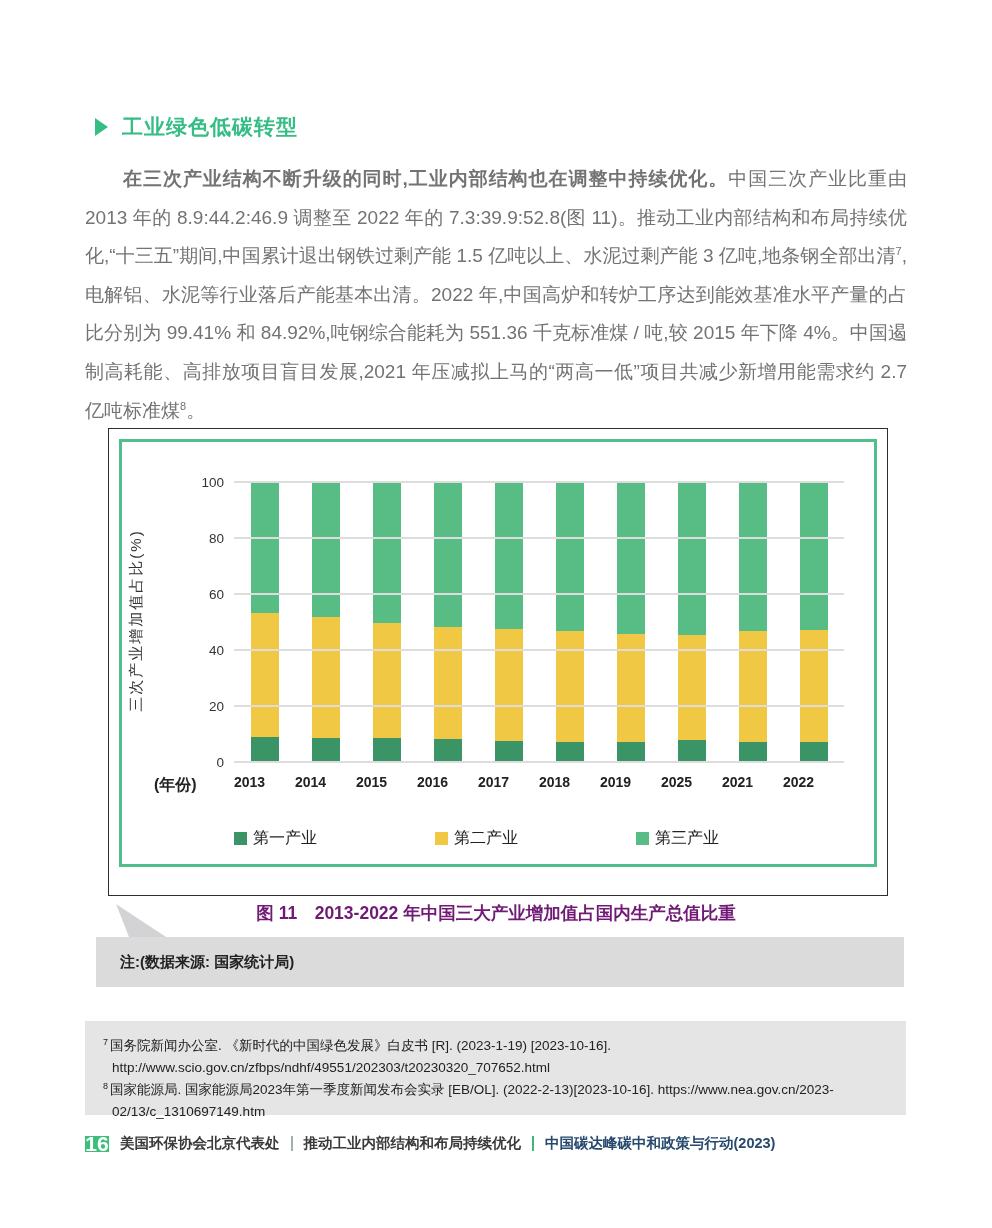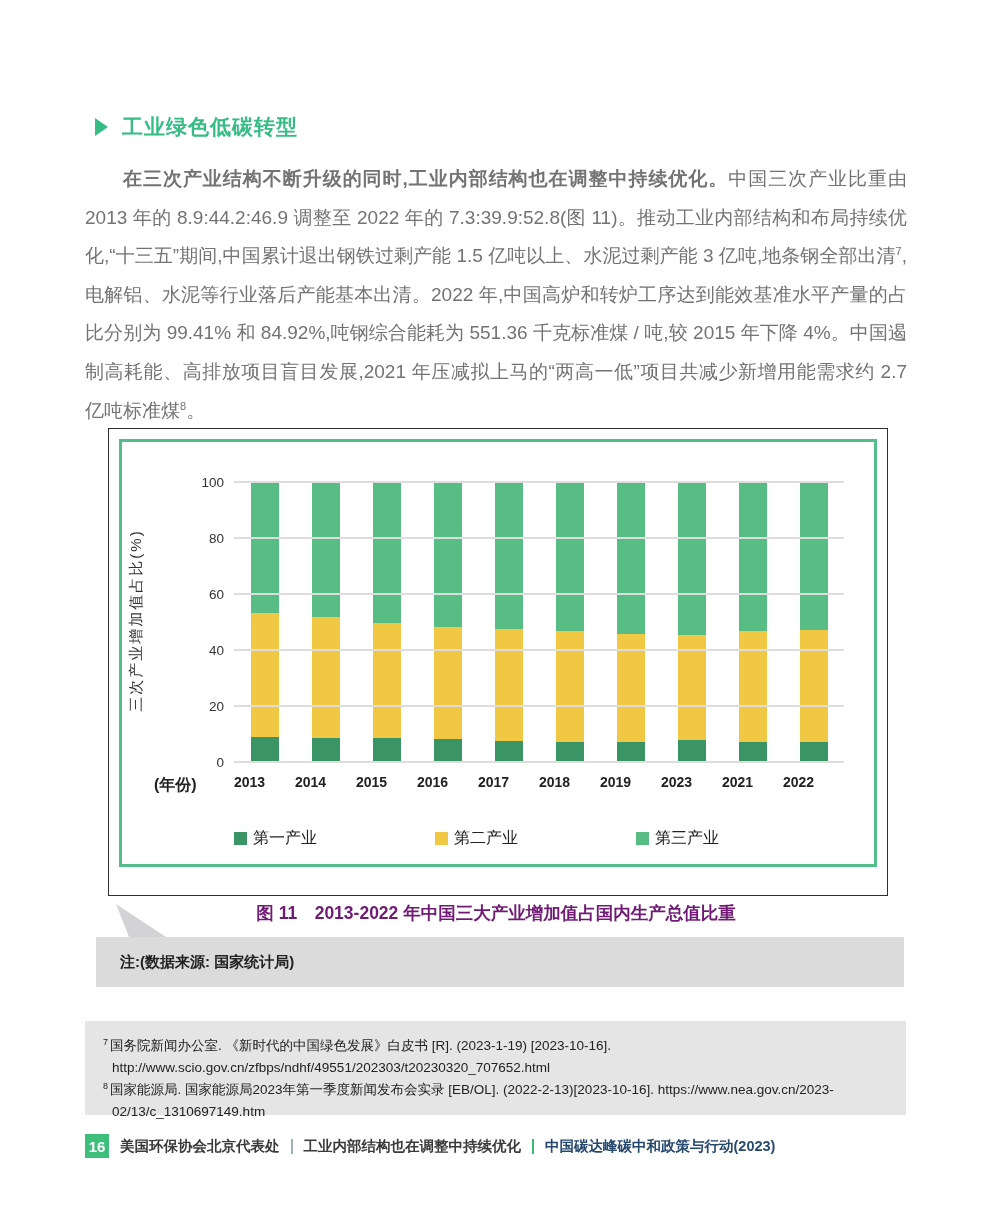--- a/index.html
+++ b/index.html
@@ -65,21 +65,21 @@
   
   .footnotes {
     position:absolute; left:85px; top:1021px; width:821px; height:94px; background:#e5e5e5;
     padding:14px 18px; font-size:13.5px; line-height:22px; color:#222;
   }
   .footnote { padding-left:9px; text-indent:-9px; }
   .fn-marker { font-size:9px; vertical-align:super; line-height:0; margin-right:2px; }
 
   
   .footer { position:absolute; left:85px; top:1134px; right:85px; display:flex; align-items:center; gap:11px; font-size:14.5px; font-weight:bold; }
-  .page-badge { width:24px; height:24px; background:#3DBE7B; color:#fff; display:flex; align-items:center; justify-content:center; font-size:15px; }
+  .page-badge { width:24px; height:16px; background:#3DBE7B; color:#fff; display:flex; align-items:center; justify-content:center; font-size:21px; }
   .footer-org { color:#3a3a3a; }
   .divider { width:2px; height:15px; }
   .divider.gray { background:#9AB3B0; }
   .divider.green { background:#3CB878; }
   .footer-report { color:#27496D; }
 </style>
 </head>
 <body>
 
 <div id="page">
@@ -182,21 +182,21 @@
         </div>
       <div class="xlabels" id="xlabels">
         <div class="x-prefix">(年份)</div>
       <div class="x-cell">2013</div>
           <div class="x-cell">2014</div>
           <div class="x-cell">2015</div>
           <div class="x-cell">2016</div>
           <div class="x-cell">2017</div>
           <div class="x-cell">2018</div>
           <div class="x-cell">2019</div>
-          <div class="x-cell">2023</div>
+          <div class="x-cell">2025</div>
           <div class="x-cell">2021</div>
           <div class="x-cell">2022</div>
         </div>
       <div class="legend" id="legend">
           <div class="legend-item">
             <span class="legend-swatch" style="background: rgb(58, 148, 102);"></span>
             <span>第一产业</span>
           </div>
           <div class="legend-item">
             <span class="legend-swatch" style="background: rgb(240, 200, 67);"></span>
@@ -219,18 +219,18 @@
 
   <div class="footnotes">
     <div class="footnote"><span class="fn-marker">7</span><span>国务院新闻办公室. 《新时代的中国绿色发展》白皮书 [R]. (2023-1-19) [2023-10-16]. http://www.scio.gov.cn/zfbps/ndhf/49551/202303/t20230320_707652.html</span></div>
     <div class="footnote"><span class="fn-marker">8</span><span>国家能源局. 国家能源局2023年第一季度新闻发布会实录 [EB/OL]. (2022-2-13)[2023-10-16]. https://www.nea.gov.cn/2023-02/13/c_1310697149.htm</span></div>
   </div>
 
   <div class="footer">
     <div class="page-badge">16</div>
     <span class="footer-org">美国环保协会北京代表处</span>
     <span class="divider gray"></span>
-    <span class="footer-org">工业内部结构也在调整中持续优化</span>
+    <span class="footer-org">推动工业内部结构和布局持续优化</span>
     <span class="divider green"></span>
     <span class="footer-report">中国碳达峰碳中和政策与行动(2023)</span>
   </div>
 
 </div>
 
 </body></html>

